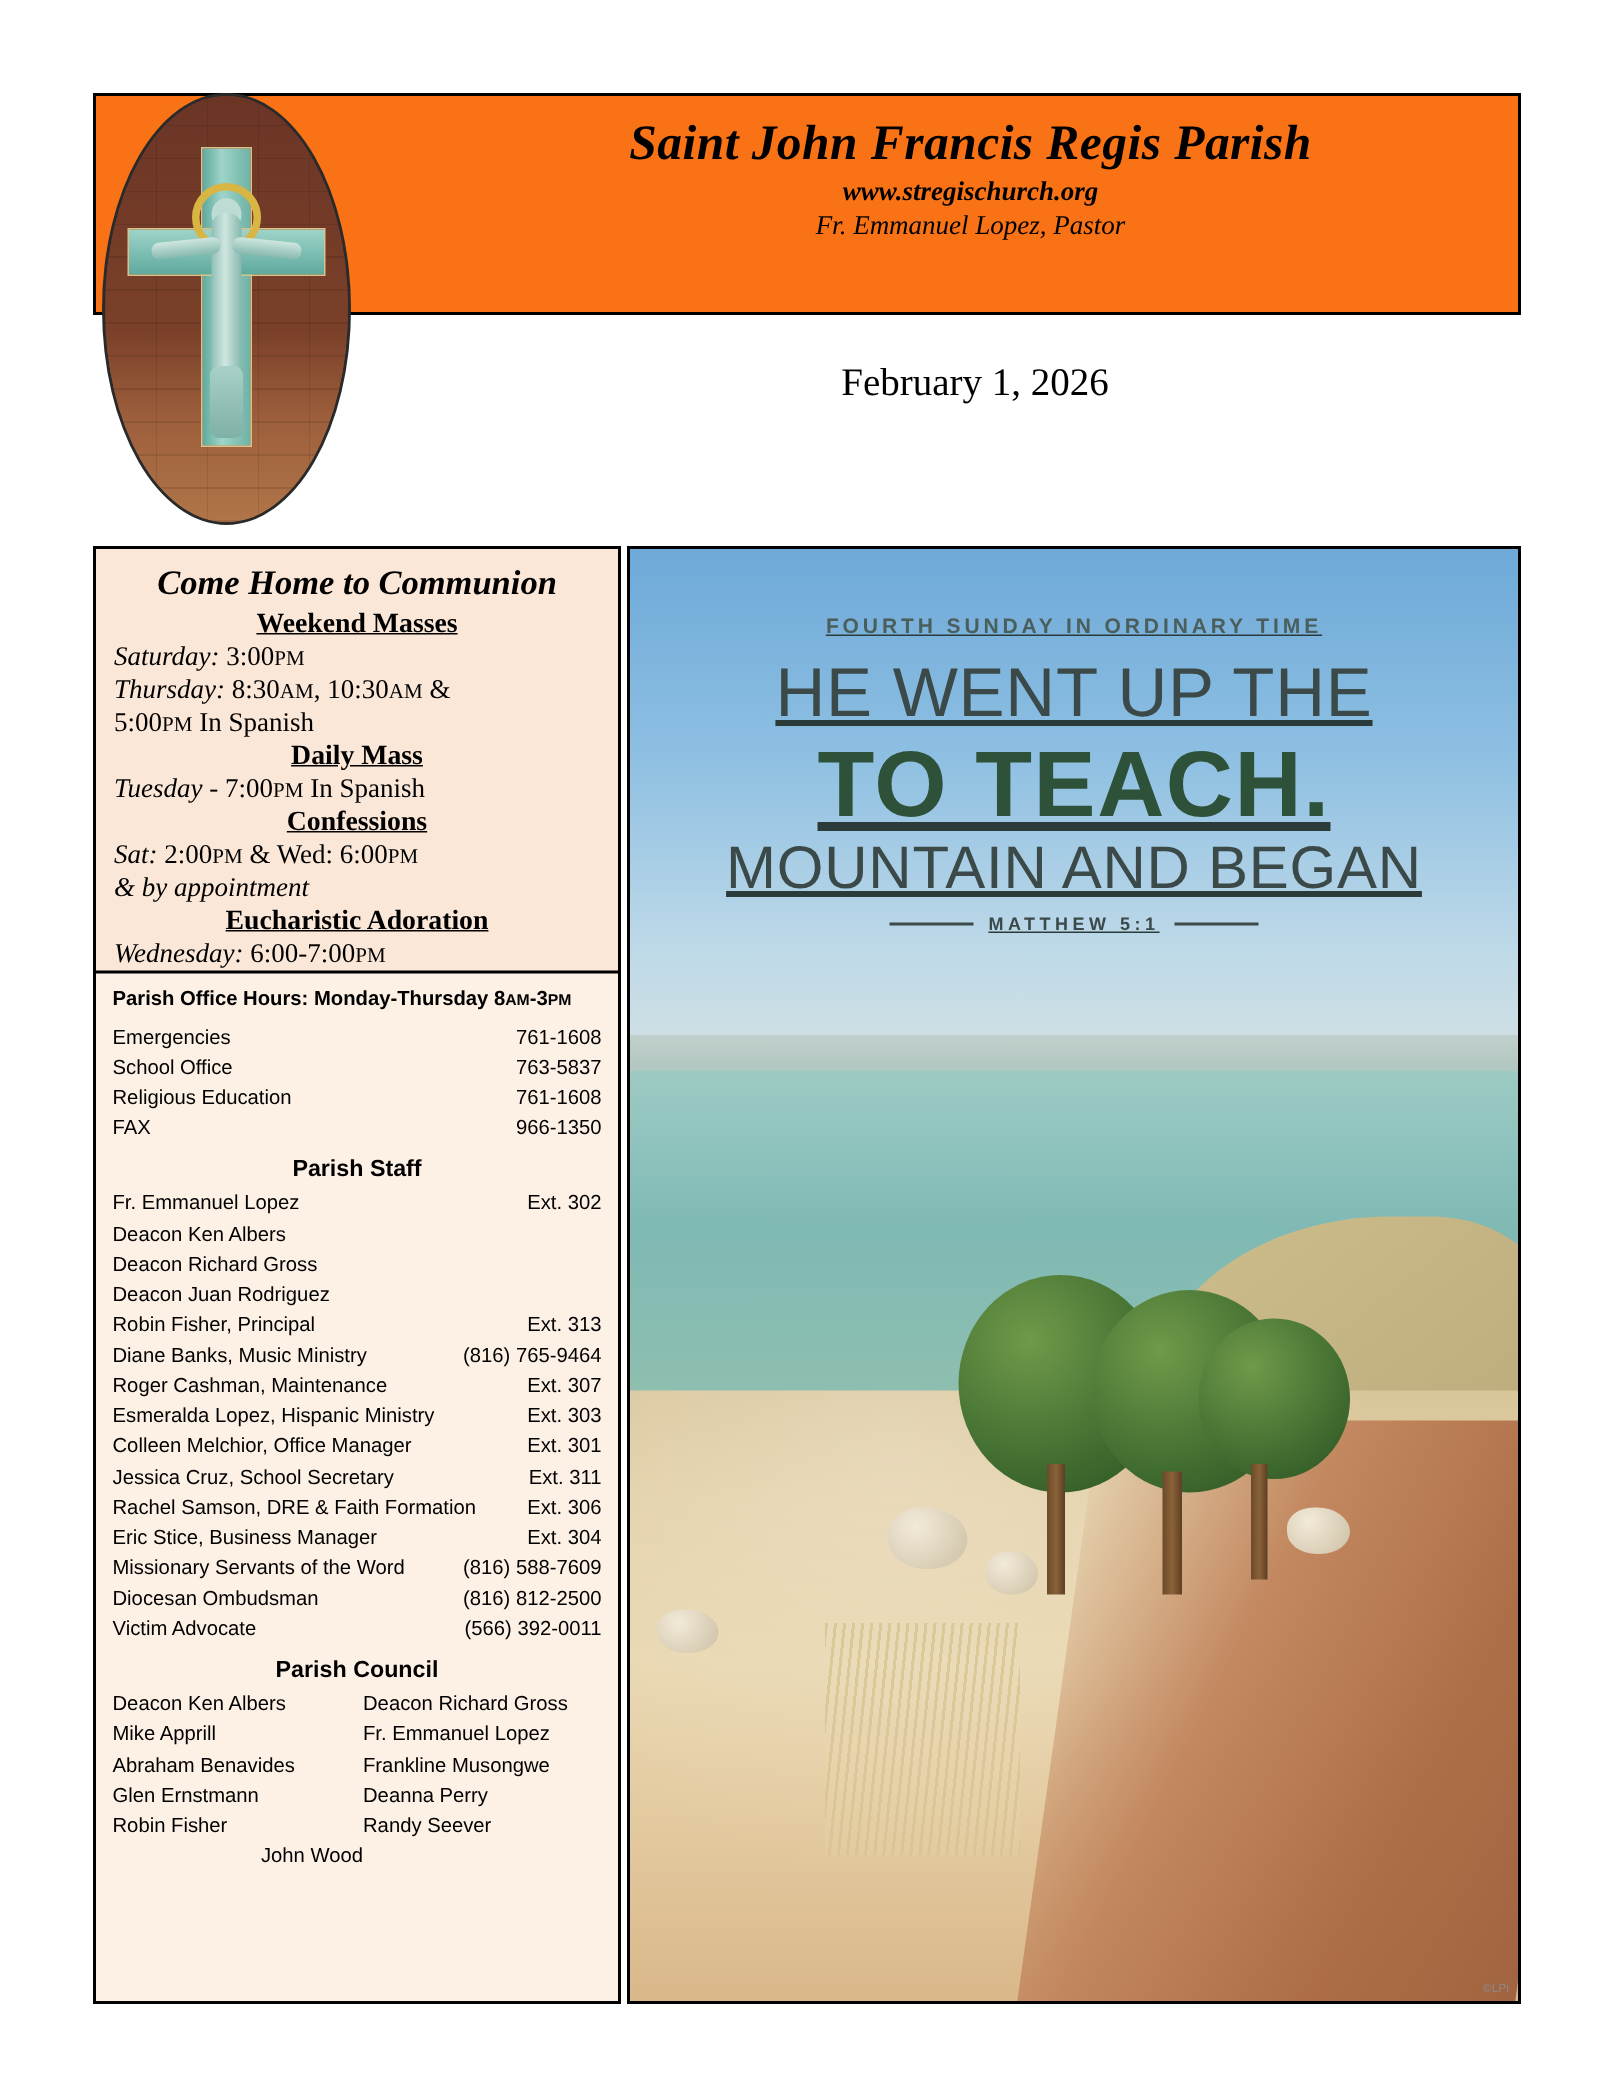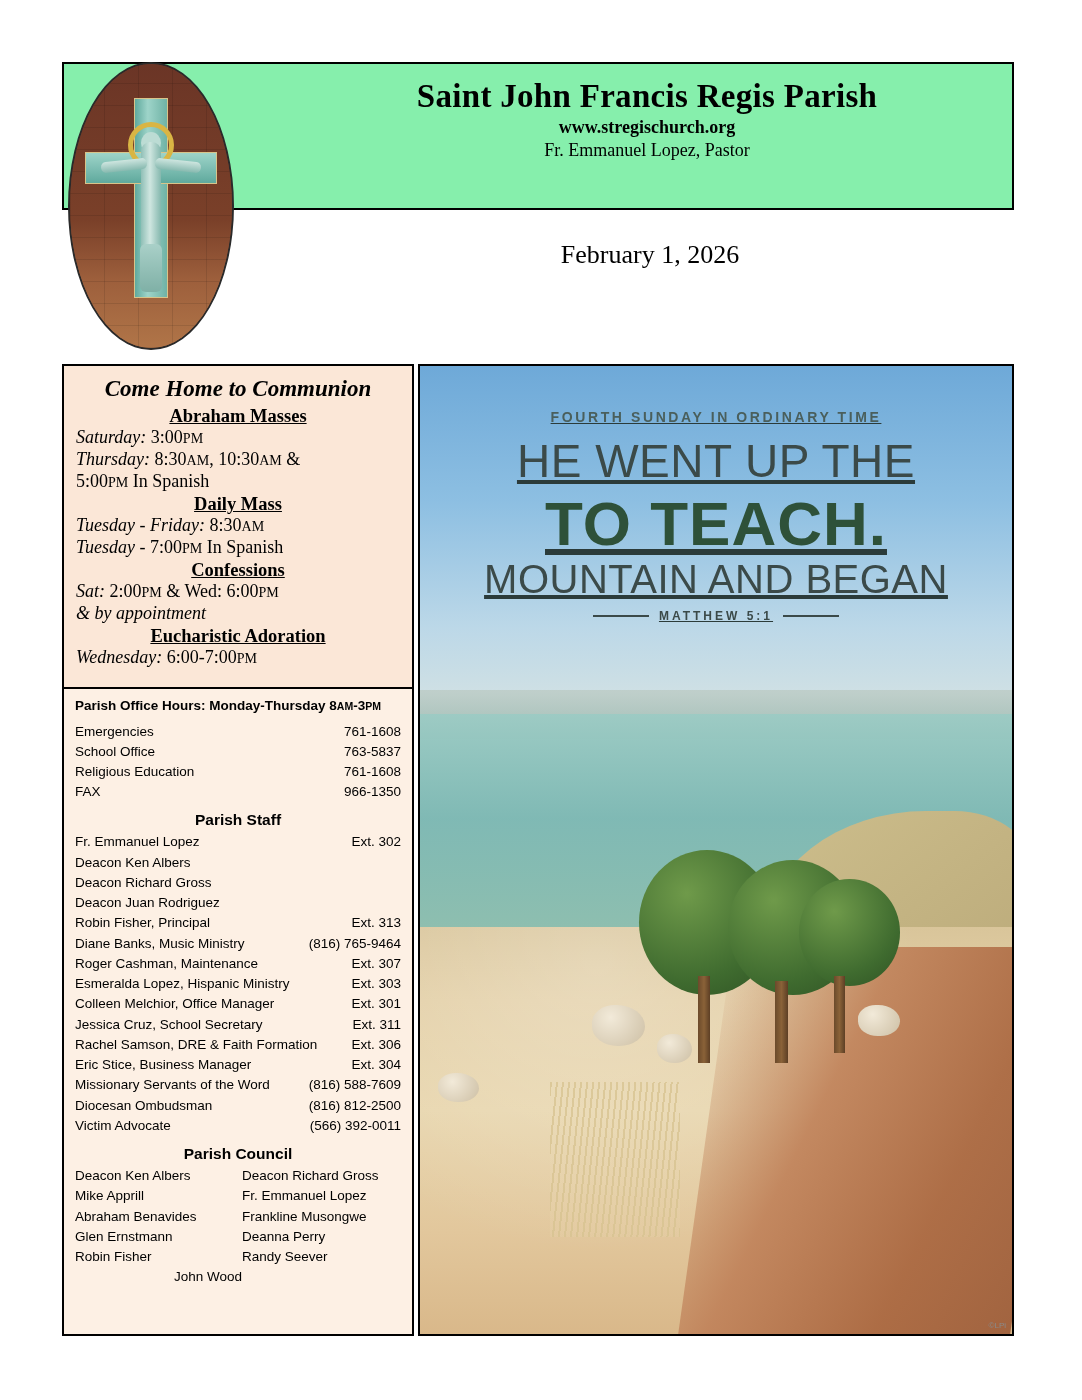--- a/index.html
+++ b/index.html
@@ -16,23 +16,24 @@
     overflow: hidden;
   }
 
   
   #masthead {
     position: absolute;
     left: 62px;
     top: 62px;
     width: 952px;
     height: 148px;
-    background: #86efac;
+    background: #f97316;
     border: 2px solid #000;
     box-sizing: border-box;
+    font-style: italic;
   }
   #masthead-inner {
     position: absolute;
     left: 228px;
     top: 14px;
     width: 710px;
     text-align: center;
   }
   #parish-name {
     font-size: 33px;
@@ -176,21 +177,21 @@
     position: absolute;
     left: 62px;
     top: 364px;
     width: 352px;
     height: 972px;
     border: 2px solid #000;
     box-sizing: border-box;
     background: #fdf0e4;
   }
   #mass-times-box {
-    padding: 10px 12px 18px 12px;
+    padding: 10px 12px 0 12px;
     background: #fbe7d7;
     border-bottom: 2px solid #000;
   }
   #come-home-title {
     font-size: 23px;
     font-weight: bold;
     font-style: italic;
     text-align: center;
     margin-bottom: 3px;
   }
@@ -437,27 +438,26 @@
   </div>
 </div>
 
 <div id="bulletin-date">February 1, 2026</div>
 
 <div id="left-column">
 
   <div id="mass-times-box">
     <div id="come-home-title">Come Home to Communion</div>
 
-    <div class="mt-heading">Abraham Masses</div>
+    <div class="mt-heading">Weekend Masses</div>
     <div class="mt-line"><i>Saturday:</i>  3:00<span class="sc">PM</span></div>
     <div class="mt-line"><i>Thursday:</i>  8:30<span class="sc">AM</span>, 10:30<span class="sc">AM</span> &amp;</div>
     <div class="mt-line">5:00<span class="sc">PM</span> In Spanish</div>
 
     <div class="mt-heading">Daily Mass</div>
-    <div class="mt-line"><i>Tuesday - Friday:</i>  8:30<span class="sc">AM</span></div>
     <div class="mt-line"><i>Tuesday -</i> 7:00<span class="sc">PM</span> In Spanish</div>
 
     <div class="mt-heading">Confessions</div>
     <div class="mt-line"><i>Sat:</i>  2:00<span class="sc">PM</span> &amp; Wed:  6:00<span class="sc">PM</span></div>
     <div class="mt-line"><i>&amp; by appointment</i></div>
 
     <div class="mt-heading">Eucharistic Adoration</div>
     <div class="mt-line"><i>Wednesday:</i>  6:00-7:00<span class="sc">PM</span></div>
   </div>
 

